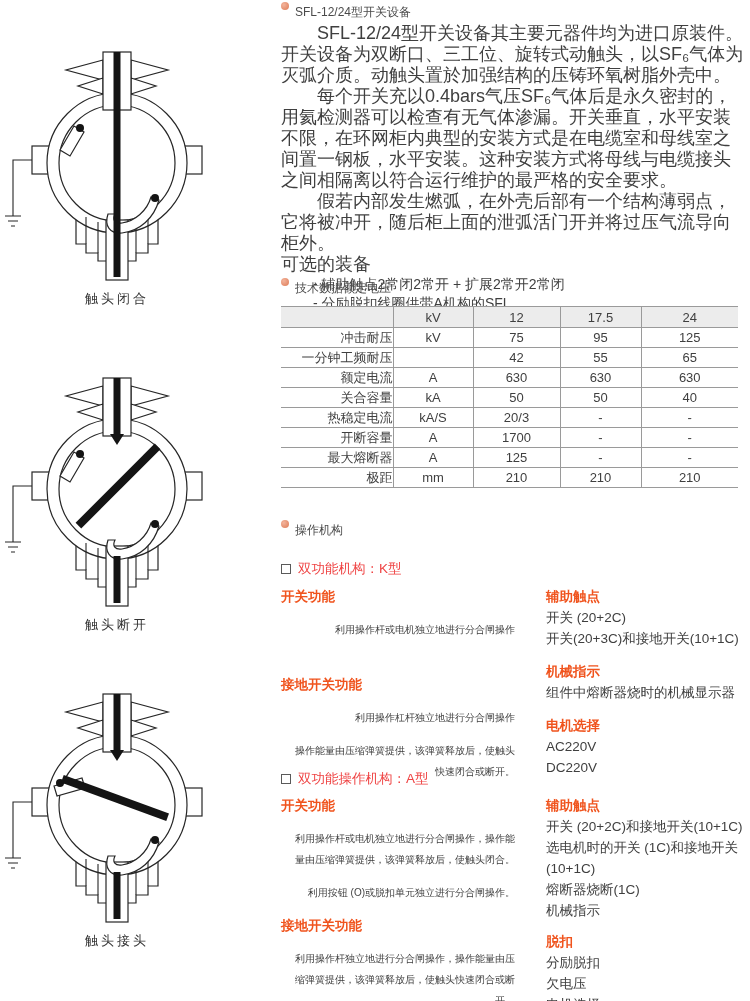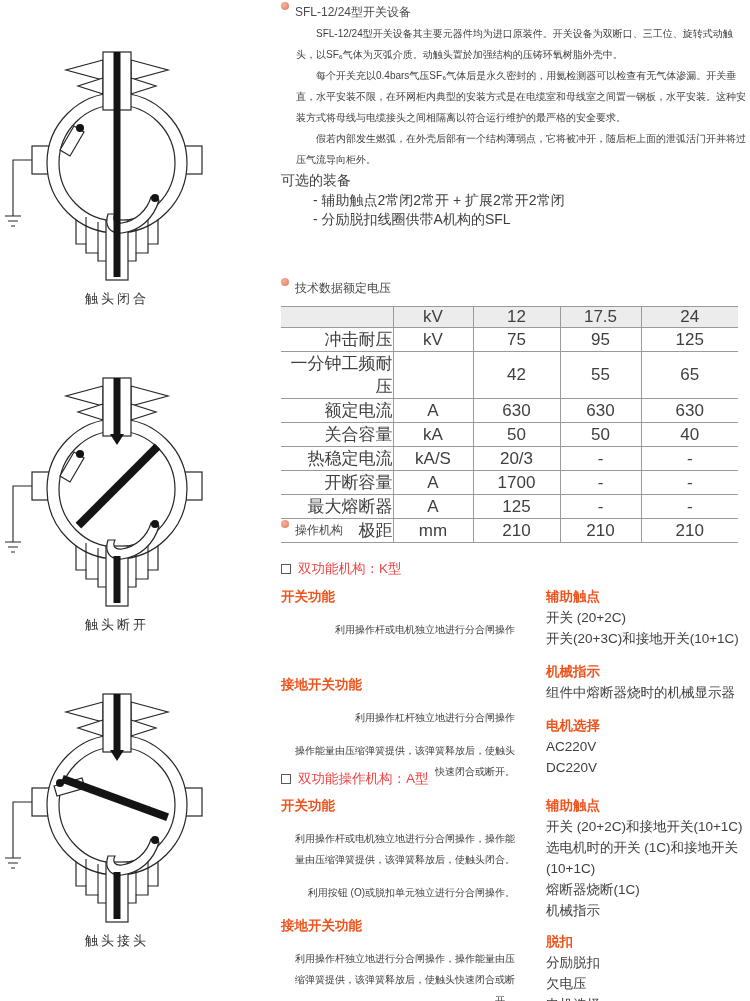--- a/index.html
+++ b/index.html
@@ -15,27 +15,27 @@
   .bar{fill:#141414;stroke:none;}
   .dot{fill:#141414;stroke:none;}
 
   
   .sec-title{display:flex;align-items:flex-start;font-size:12px;color:#4a4a4a;line-height:21px;}
   .bullet{flex:0 0 auto;width:8px;height:8px;border-radius:50%;margin-right:6px;
           background:radial-gradient(circle at 35% 35%,#f3b49c,#dd7a55);}
   .sq{flex:0 0 auto;width:8px;height:8px;border:1px solid #5a5a5a;margin-right:7px;background:#fff;}
 
   .intro{position:absolute;left:281px;top:2px;width:467px;}
-  .intro .para{font-size:10px;line-height:21px;text-indent:2em;margin-left:15px;}
-  .intro .plain{font-size:14px;line-height:21px;}
+  .intro .para{font-size:18px;line-height:21px;text-indent:2em;}
+  .intro .plain{font-size:18px;line-height:21px;}
   .opt-list .opt{font-size:14px;line-height:19px;margin-left:32px;}
 
   .tech{position:absolute;left:281px;top:278px;width:467px;}
   table.tech-table{margin-top:7px;border-collapse:collapse;width:457px;table-layout:fixed;
-        font-size:17px;color:#3f3f3f;}
+        font-size:13px;color:#3f3f3f;}
   table.tech-table th{background:#ececec;font-weight:normal;height:20px;
         border-top:1px solid #9a9a9a;border-bottom:1px solid #9a9a9a;text-align:center;padding:0;}
   table.tech-table td{height:19px;border-bottom:1px solid #9a9a9a;text-align:center;padding:0;}
   table.tech-table td:first-child{text-align:right;padding-left:6px;}
   table.tech-table th+th,table.tech-table td+td{border-left:1px solid #9a9a9a;}
 
   .mech-title{position:absolute;left:281px;top:520px;}
   .type-h{position:absolute;left:281px;display:flex;align-items:center;
           font-size:13.5px;color:#ef4444;line-height:18px;}
   .ktype-h{top:560px;}

